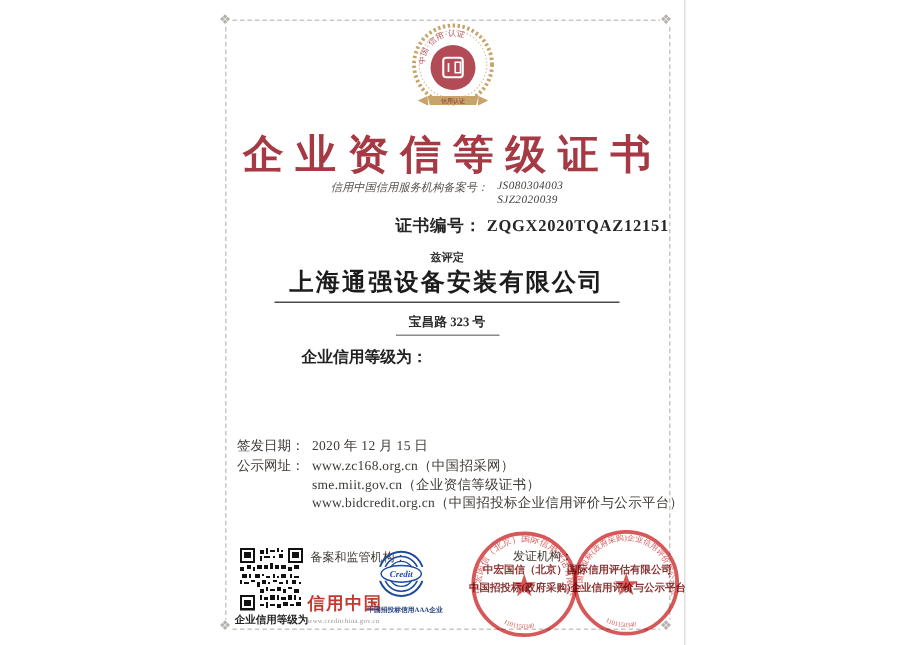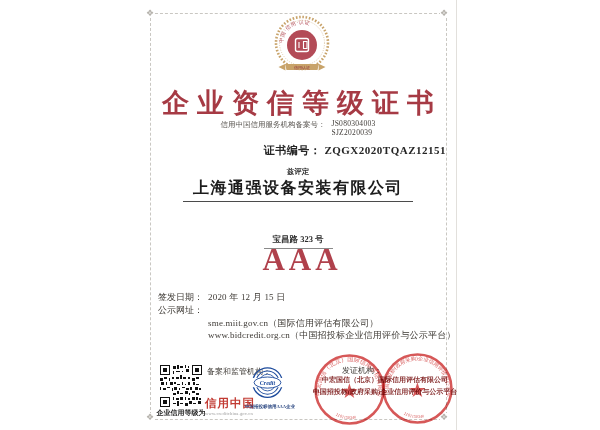--- a/index.html
+++ b/index.html
@@ -15,31 +15,31 @@
   .wreath{fill:none;stroke:var(--gold);}
   .arc-text{fill:var(--emblem_red);}
   .emblem-core{fill:var(--emblem_red);}
   .emblem-mark{fill:none;stroke:#fff;}
   .ribbon{fill:var(--gold);}
   .ribbon-text{fill:#8d2f38;}
 
   .title{position:absolute;left:150px;top:85px;width:296px;text-align:center;
          font-size:27px;font-weight:bold;color:var(--title_red);letter-spacing:8px;text-indent:8px;}
   .record{position:absolute;left:150px;top:119px;width:296px;display:flex;justify-content:center;
-          gap:6px;font-size:7.5px;color:#57534e;}
+          gap:6px;font-size:7.5px;color:#57534e;font-style:italic;}
   .record-label{line-height:9px;padding-top:1px;}
   .record-vals{text-align:left;color:#403c38;line-height:9px;letter-spacing:.3px;}
   .cert-no{position:absolute;left:150px;top:143px;width:296px;text-align:right;
            font-size:11px;font-weight:bold;color:#262626;letter-spacing:.5px;}
   .preface{position:absolute;left:150px;top:167px;width:296px;text-align:center;
            font-size:7.5px;font-weight:bold;color:#333;}
   .company-row{position:absolute;left:150px;top:178px;width:296px;text-align:center;}
   .company-row span{display:inline-block;font-size:16px;font-weight:bold;color:#1c1c1c;
            letter-spacing:1.5px;border-bottom:1px solid #4b4b4b;padding:0 10px 2px;}
-  .address-row{position:absolute;left:150px;top:204px;width:296px;text-align:center;margin-top:24px;}
+  .address-row{position:absolute;left:150px;top:204px;width:296px;text-align:center;}
   .address-row span{display:inline-block;font-size:8.5px;font-weight:bold;color:#2a2a2a;
            border-bottom:1px solid #8a8a8a;padding:0 9px 2px;}
   .grade-label{position:absolute;left:201px;top:231px;font-size:10.5px;font-weight:bold;color:#222;}
   .grade-value{position:absolute;left:150px;top:242px;width:300px;text-align:center;
            font-size:31px;font-weight:bold;color:var(--grade_red);letter-spacing:4px;text-indent:4px;}
 
   .details{position:absolute;left:158px;top:291px;width:292px;font-size:9px;color:#3e3a35;}
   .detail-row{display:flex;line-height:12.8px;white-space:nowrap;}
   .dl{width:50px;flex:0 0 50px;}
   .dv{letter-spacing:.2px;}
@@ -110,33 +110,34 @@
   </div>
 
   <div class="preface">兹评定</div>
   <div class="company-row">
     <span>上海通强设备安装有限公司</span>
   </div>
   <div class="address-row">
     <span>宝昌路 323 号</span>
   </div>
 
-  <div class="grade-value">AAA</div>
+  <div class="grade-label">企业信用等级为：</div>
 
   <div class="details">
     <div class="detail-row">
       <span class="dl">签发日期：</span>
       <span class="dv">2020 年 12 月 15 日</span>
     </div>
     <div class="detail-row">
       <span class="dl">公示网址：</span>
+      <span class="dv">www.zc168.org.cn（中国招采网）</span>
     </div>
     <div class="detail-row">
       <span class="dl"></span>
-      <span class="dv">sme.miit.gov.cn（国际信用评估有限公司）</span>
+      <span class="dv">sme.miit.gov.cn（企业资信等级证书）</span>
     </div>
     <div class="detail-row">
       <span class="dl"></span>
       <span class="dv">www.bidcredit.org.cn（中国招投标企业信用评价与公示平台）</span>
     </div>
   </div>
 
   <svg class="qr" viewBox="0 0 29 29" shape-rendering="crispEdges">
     <rect x="0" y="0" width="29" height="29" fill="#fff"></rect>
     <g fill="#111">

